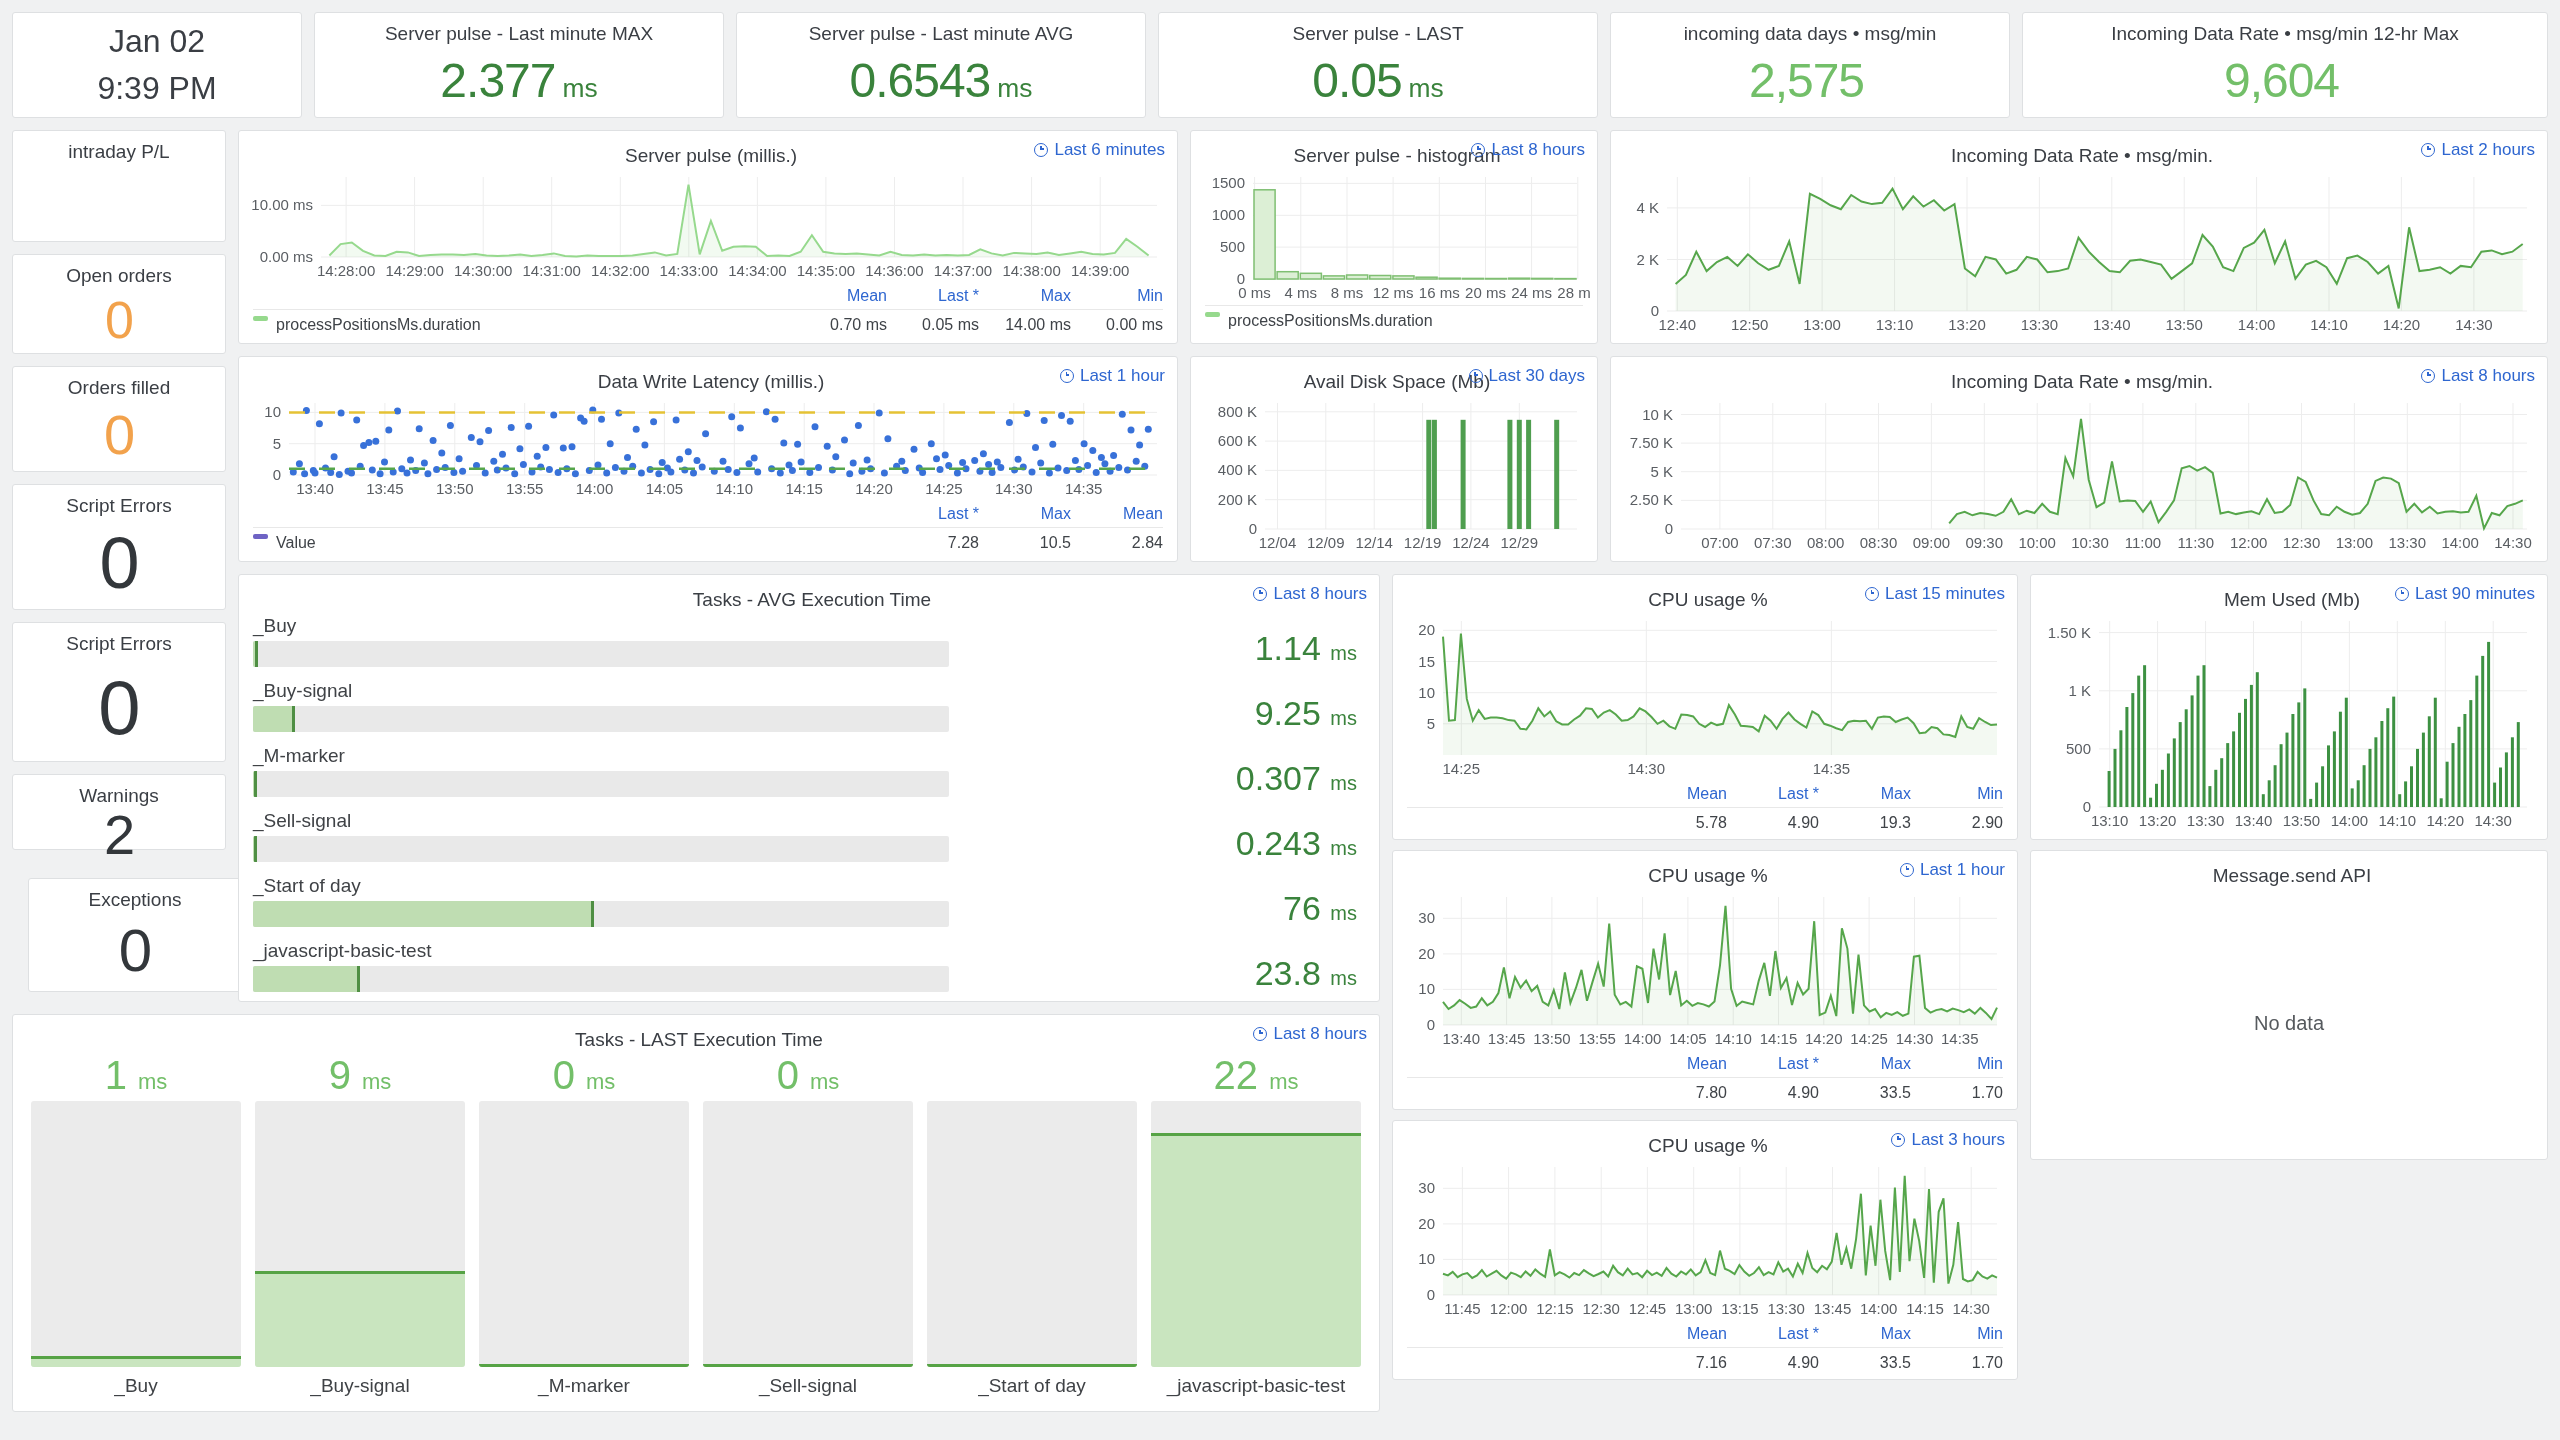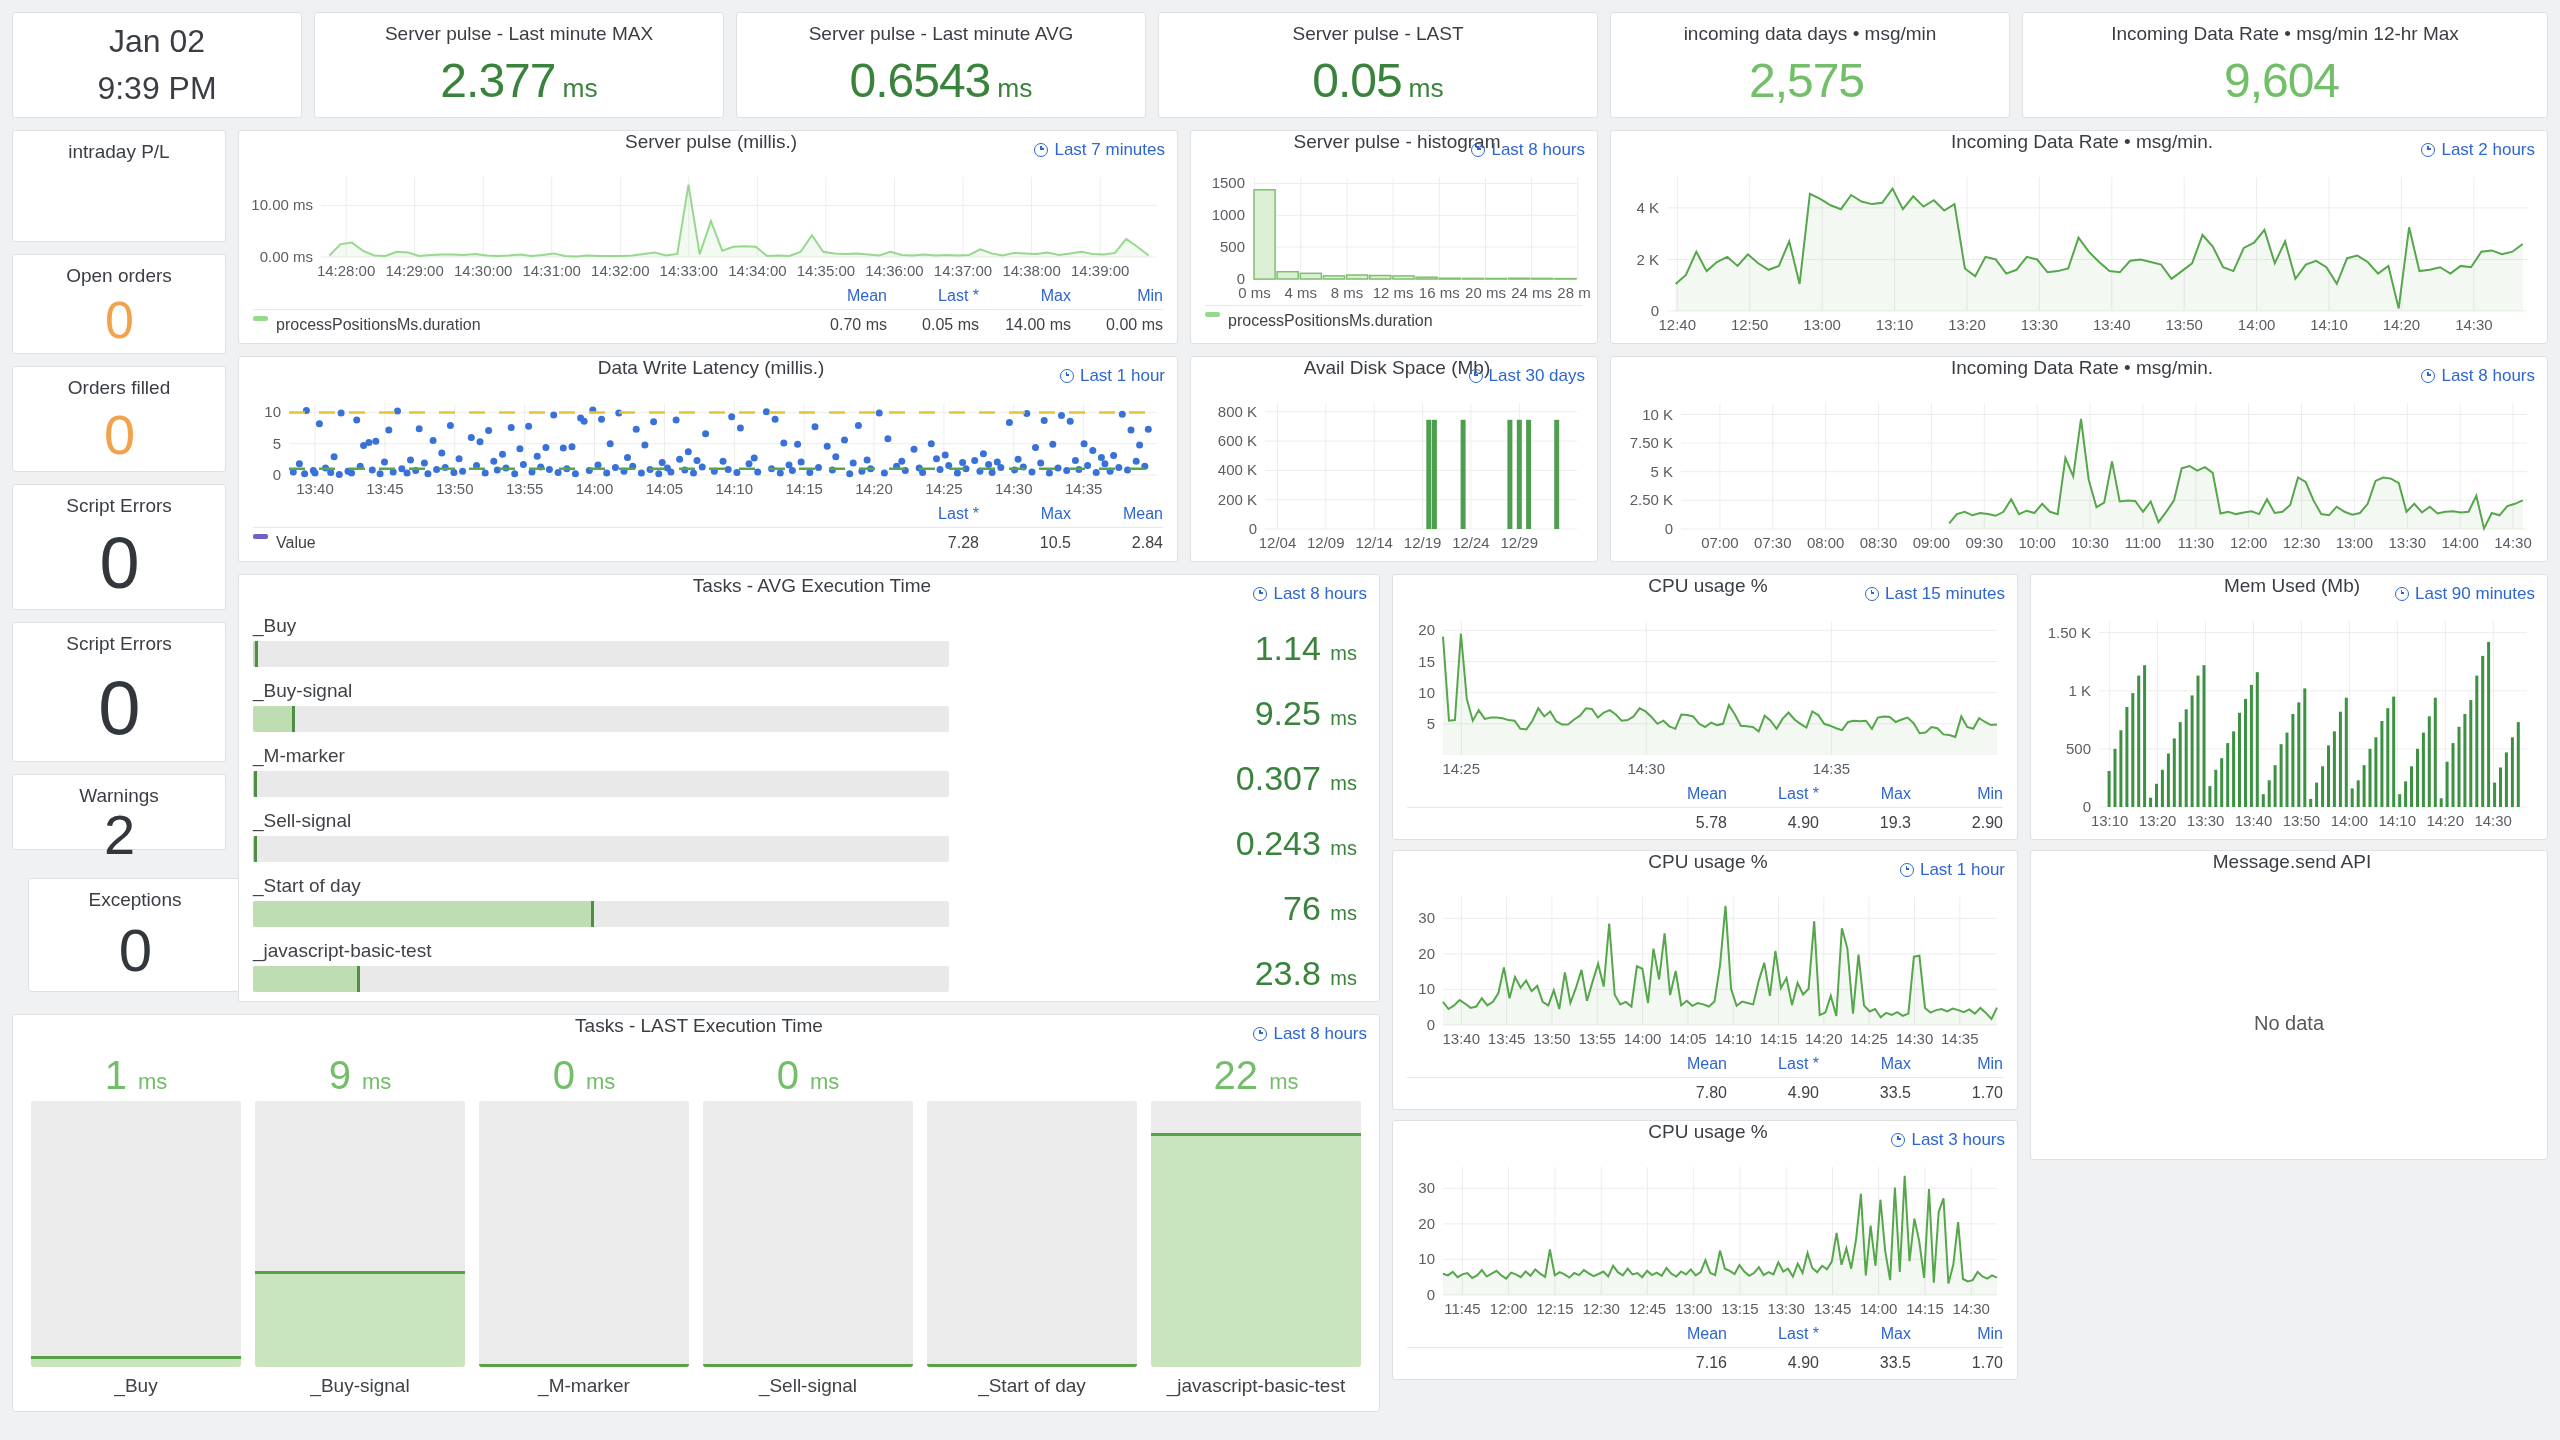--- a/index.html
+++ b/index.html
@@ -1,18 +1,18 @@
 <!DOCTYPE html>
 <html><head>
 <meta charset="utf-8">
 <style>
   html,body{margin:0;padding:0;background:#F0F1F2;font-family:"Liberation Sans",sans-serif;}
   #board{position:relative;width:2560px;height:1440px;background:#F0F1F2;overflow:hidden;}
   .panel{position:absolute;background:#FFFFFF;border:1px solid #DEE0E2;border-radius:3px;box-sizing:border-box;}
-  .p-head{position:relative;height:36px;display:flex;align-items:flex-start;justify-content:center;flex:0 0 auto;margin-left:6px;}
+  .p-head{position:relative;height:36px;display:flex;align-items:flex-end;justify-content:center;flex:0 0 auto;margin-left:6px;}
   .p-title{font-size:19px;color:#3A3E44;font-weight:500;white-space:nowrap;}
   .p-range{position:absolute;right:12px;top:9px;color:#2E66D0;font-size:17px;font-weight:500;display:flex;align-items:center;gap:6px;cursor:pointer;text-decoration:none;}
   .clk{width:14px;height:14px;border:1.6px solid #2E66D0;border-radius:50%;position:relative;display:inline-block;box-sizing:border-box;}
   .clk::before{content:'';position:absolute;left:4.6px;top:1.5px;width:1.6px;height:4px;background:#2E66D0;}
   .clk::after{content:'';position:absolute;left:4.6px;top:4.4px;width:3.6px;height:1.6px;background:#2E66D0;}
   .stat-title{padding-top:10px;text-align:center;font-size:19px;color:#3A3E44;font-weight:500;}
   .stat-body{display:flex;align-items:center;justify-content:center;flex:1;}
   .stat-val{text-align:center;font-weight:500;letter-spacing:-1px;line-height:1;}
   .stat-val .unit{font-size:55%;font-weight:500;margin-left:7px;letter-spacing:0;}
   .v-green-dark{color:#3A833C;}
@@ -129,21 +129,21 @@
     <div class="stat-body">
         <div class="stat-val v-dark" style="font-size:60px">0</div>
       </div>
   </div>
 
   <div class="panel" style="left:238px;top:130px;width:940px;height:214px">
     <div class="p-head">
         <span class="p-title">Server pulse (millis.)</span>
       <a class="p-range">
           <span class="clk"></span>
-          <span>Last 7 minutes</span>
+          <span>Last 6 minutes</span>
         </a>
       </div>
     <div class="chart" style="height:116px"><svg width="926" height="116">
           <line x1="101.1" y1="10" x2="101.1" y2="90" stroke="#EDEDED"></line>
           <text x="101.1" y="109" text-anchor="middle" class="tick">14:28:00</text>
           <line x1="169.6" y1="10" x2="169.6" y2="90" stroke="#EDEDED"></line>
           <text x="169.6" y="109" text-anchor="middle" class="tick">14:29:00</text>
           <line x1="238.2" y1="10" x2="238.2" y2="90" stroke="#EDEDED"></line>
           <text x="238.2" y="109" text-anchor="middle" class="tick">14:30:00</text>
           <line x1="306.7" y1="10" x2="306.7" y2="90" stroke="#EDEDED"></line>

